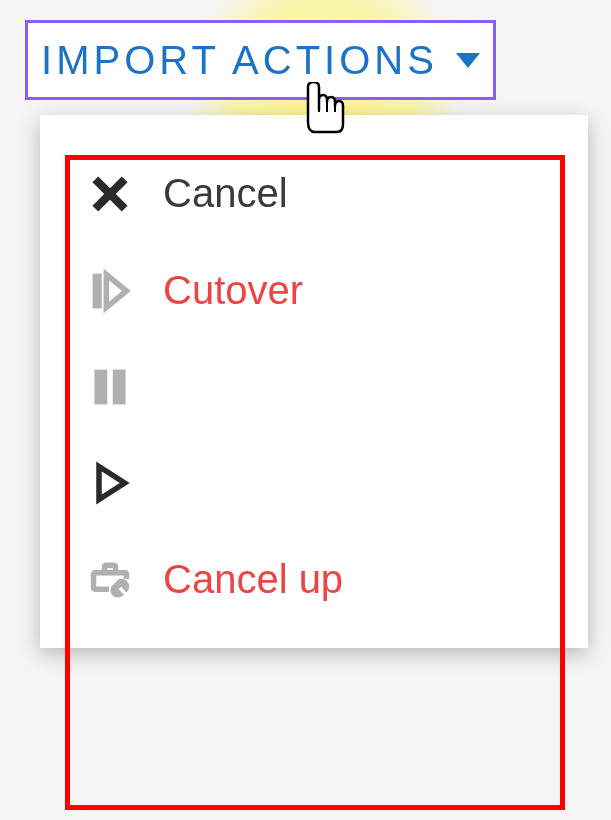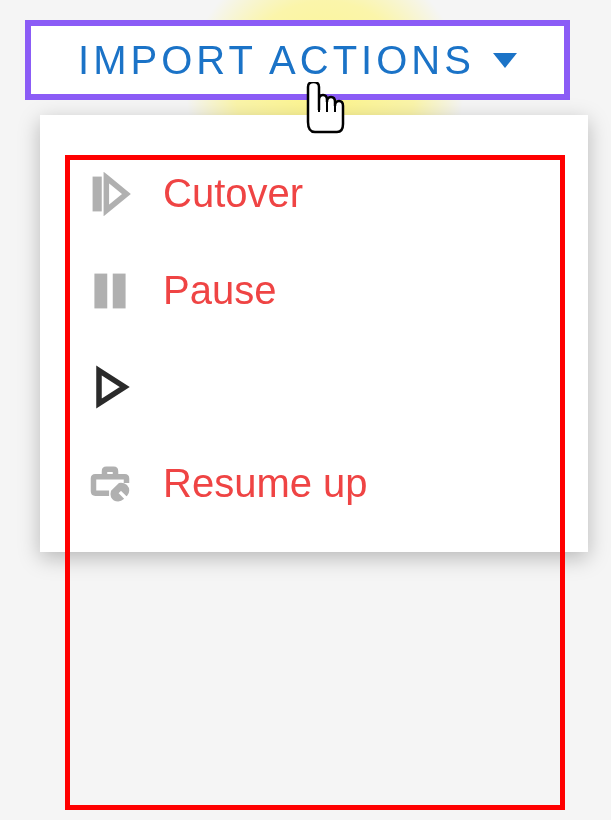--- a/index.html
+++ b/index.html
@@ -31,23 +31,23 @@
       background: radial-gradient(circle, rgba(255, 245, 120, 0.85) 0%, rgba(255, 245, 120, 0.6) 45%, rgba(255, 245, 120, 0) 70%);
       border-radius: 50%;
       top: -50px;
       left: 185px;
       z-index: 1;
       pointer-events: none;
     }
 
     .import-button {
       position: relative;
-      width: 545px;
+      width: 471px;
       height: 80px;
-      border: 6px solid #8b5cf6;
+      border: 3px solid #8b5cf6;
       background: white;
       display: flex;
       align-items: center;
       justify-content: center;
       cursor: pointer;
       z-index: 2;
     }
 
     .import-button-label {
       color: #1b73c7;
@@ -153,54 +153,61 @@
         <line x1="32" y1="20" x2="32" y2="30" stroke="black" stroke-width="2"></line>
         <line x1="40" y1="24" x2="40" y2="30" stroke="black" stroke-width="2"></line>
       </g>
     </svg>
   </div>
 
   <div class="dropdown-menu">
 
     <div class="red-outline"></div>
 
+    <div class="menu-item">
+      <span class="menu-item-icon">
+        <svg class="icon-svg" viewBox="0 0 24 24">
+          <path d="M 4 4 L 20 20 M 20 4 L 4 20" stroke="#2a2a2a" stroke-width="4.5" fill="none" stroke-linecap="butt"></path>
+        </svg>
+      </span>
+      <span class="menu-item-label">Cancel</span>
+    </div>
 
     <div class="menu-item disabled">
       <span class="menu-item-icon">
         <svg class="icon-svg" viewBox="0 0 24 24">
           <rect x="3" y="3" width="4" height="18" fill="#b0b0b0"></rect>
           <path d="M 10 3 L 21 12 L 10 21 Z" fill="none" stroke="#b0b0b0" stroke-width="3"></path>
         </svg>
       </span>
       <span class="menu-item-label">Cutover</span>
     </div>
 
     <div class="menu-item disabled">
       <span class="menu-item-icon">
         <svg class="icon-svg" viewBox="0 0 24 24">
           <rect x="4" y="3" width="6" height="18" fill="#b0b0b0"></rect>
           <rect x="14" y="3" width="6" height="18" fill="#b0b0b0"></rect>
         </svg>
       </span>
-      <span class="menu-item-label">Pause</span>
     </div>
 
     <div class="menu-item">
       <span class="menu-item-icon">
         <svg class="icon-svg" viewBox="0 0 24 24">
           <path d="M 6 3 L 20 12 L 6 21 Z" fill="none" stroke="#2a2a2a" stroke-width="3" stroke-linejoin="miter"></path>
         </svg>
       </span>
     </div>
 
     <div class="menu-item disabled">
       <span class="menu-item-icon">
         <svg class="icon-svg" viewBox="0 0 24 24" fill="#b0b0b0">
           <path d="M 8 5 L 8 7 L 4 7 Q 2 7 2 9 L 2 16 Q 2 18 4 18 L 11 18 L 11 16 L 4 16 L 4 9 L 20 9 L 20 11 L 22 11 L 22 9 Q 22 7 20 7 L 16 7 L 16 5 Q 16 3 14 3 L 10 3 Q 8 3 8 5 M 10 5 L 14 5 L 14 7 L 10 7 Z"></path>
           <path d="M 21 13 Q 22 14 22 15.5 Q 22 17 21 18 L 18 15 L 16 17 L 19 20 Q 18 21 16.5 21 Q 14 21 13 19 Q 12.5 17.5 13 16 L 13 16 L 17 12 Q 19 11.5 21 13 Z"></path>
         </svg>
       </span>
-      <span class="menu-item-label">Resume up</span>
+      <span class="menu-item-label">Cancel up</span>
     </div>
 
   </div>
 
 </div>
 
 </body></html>

